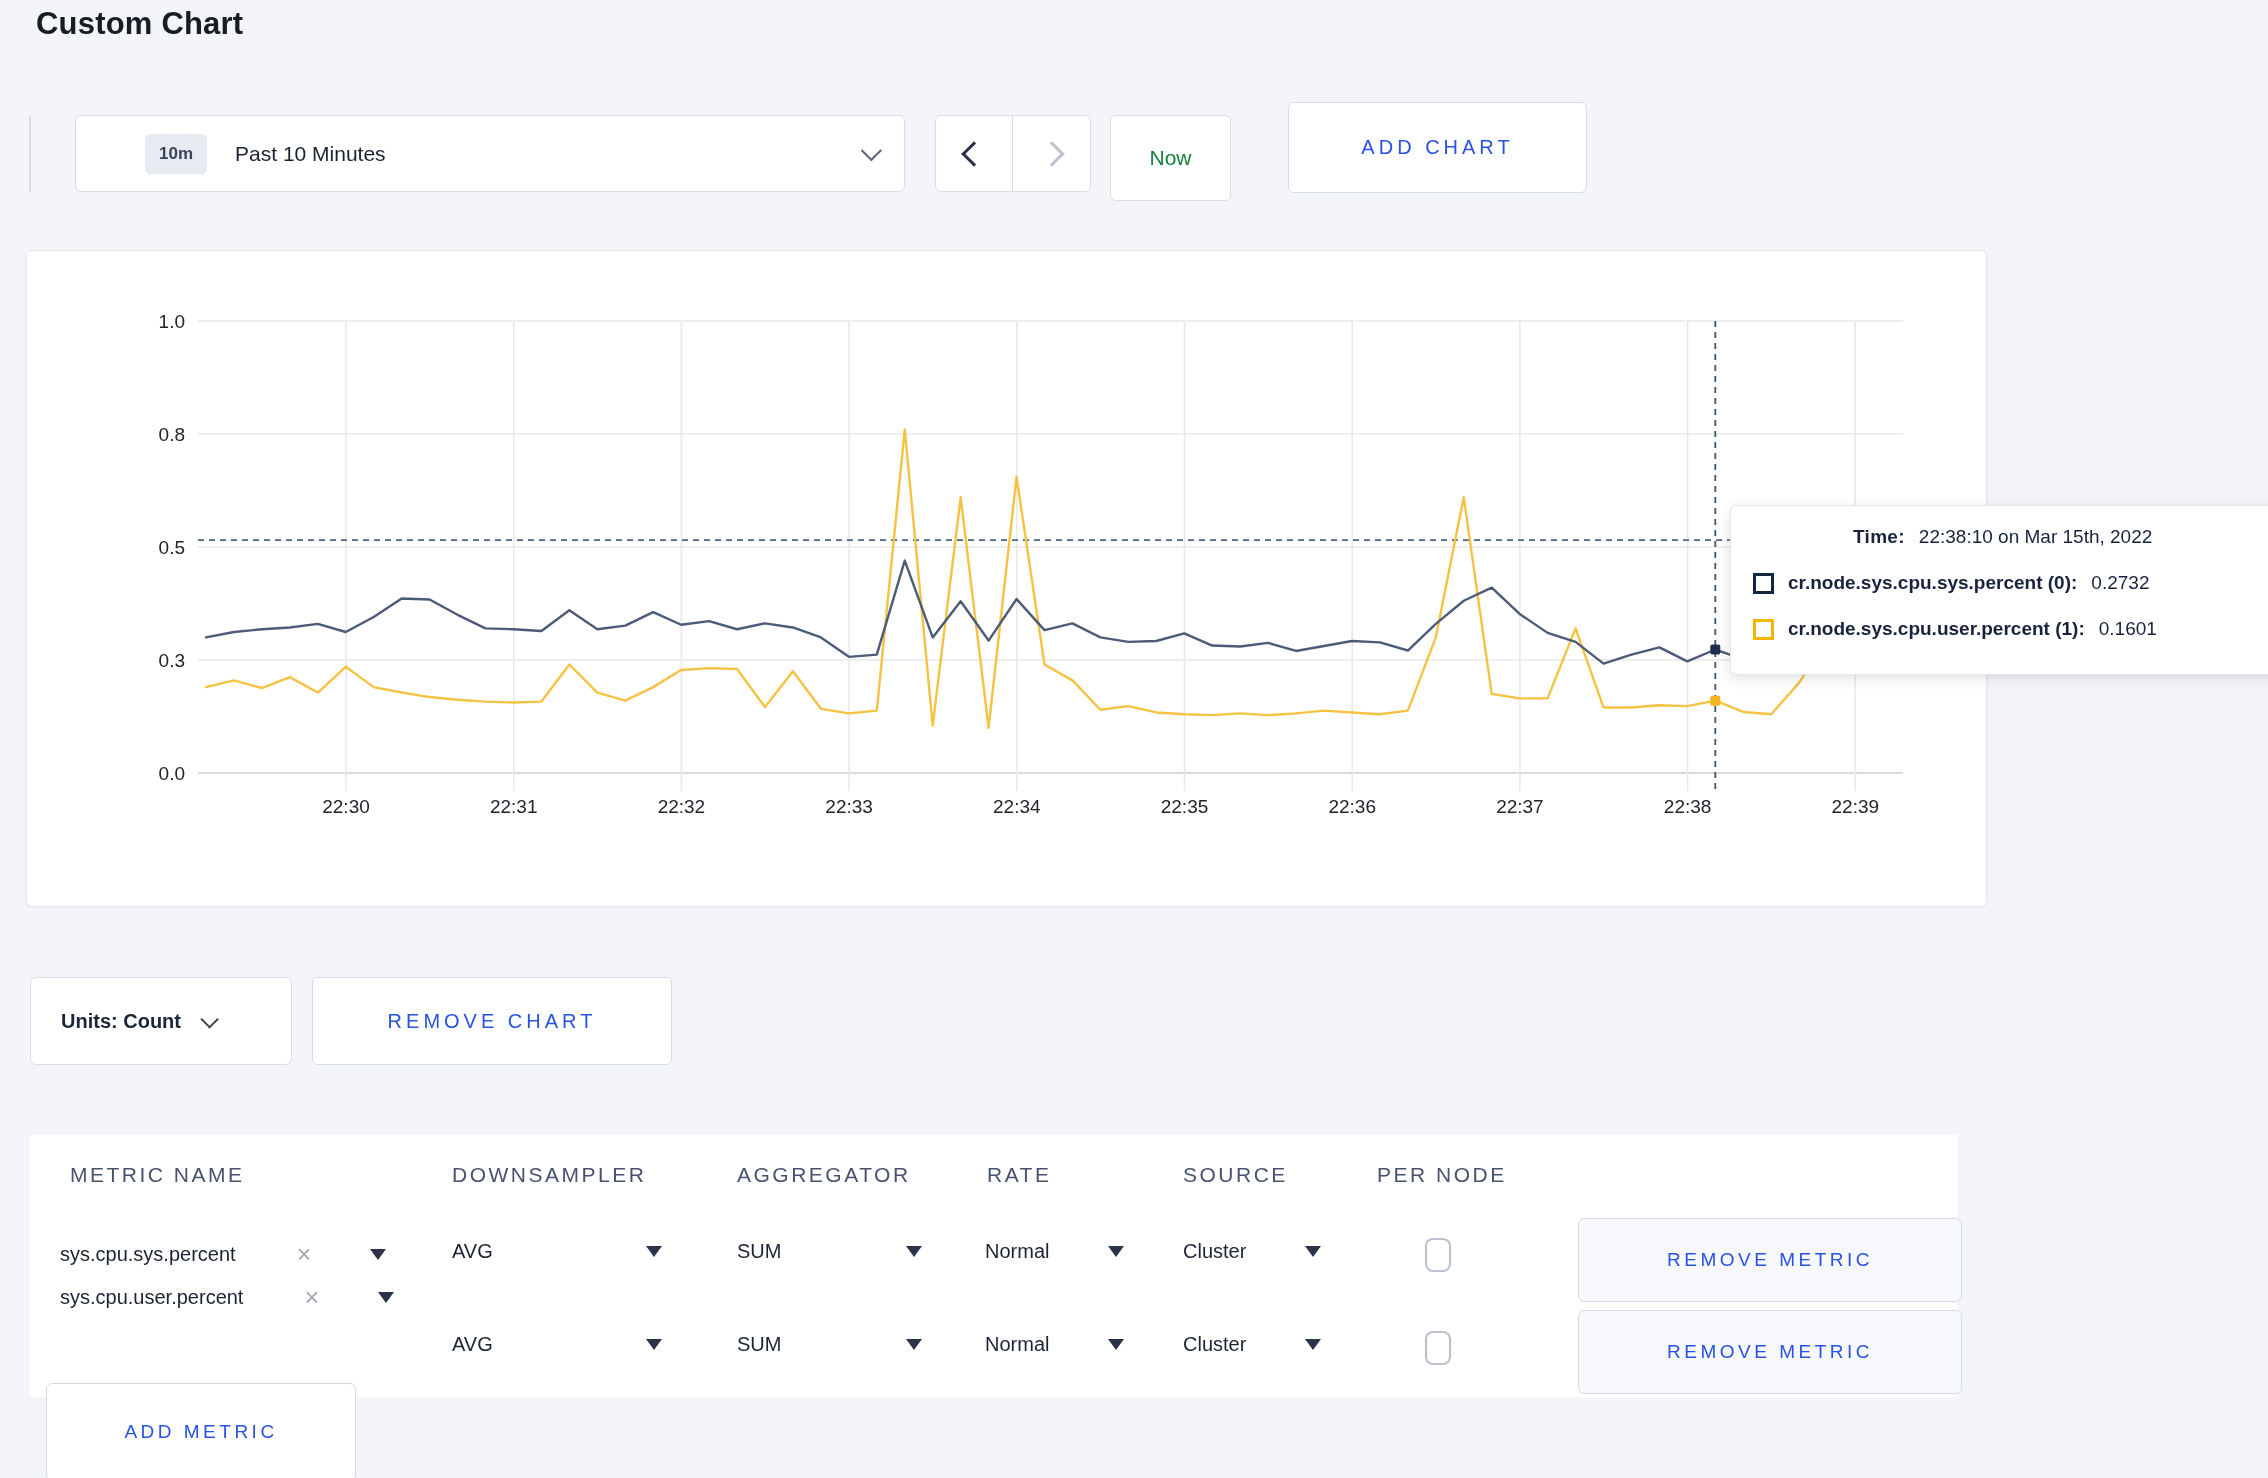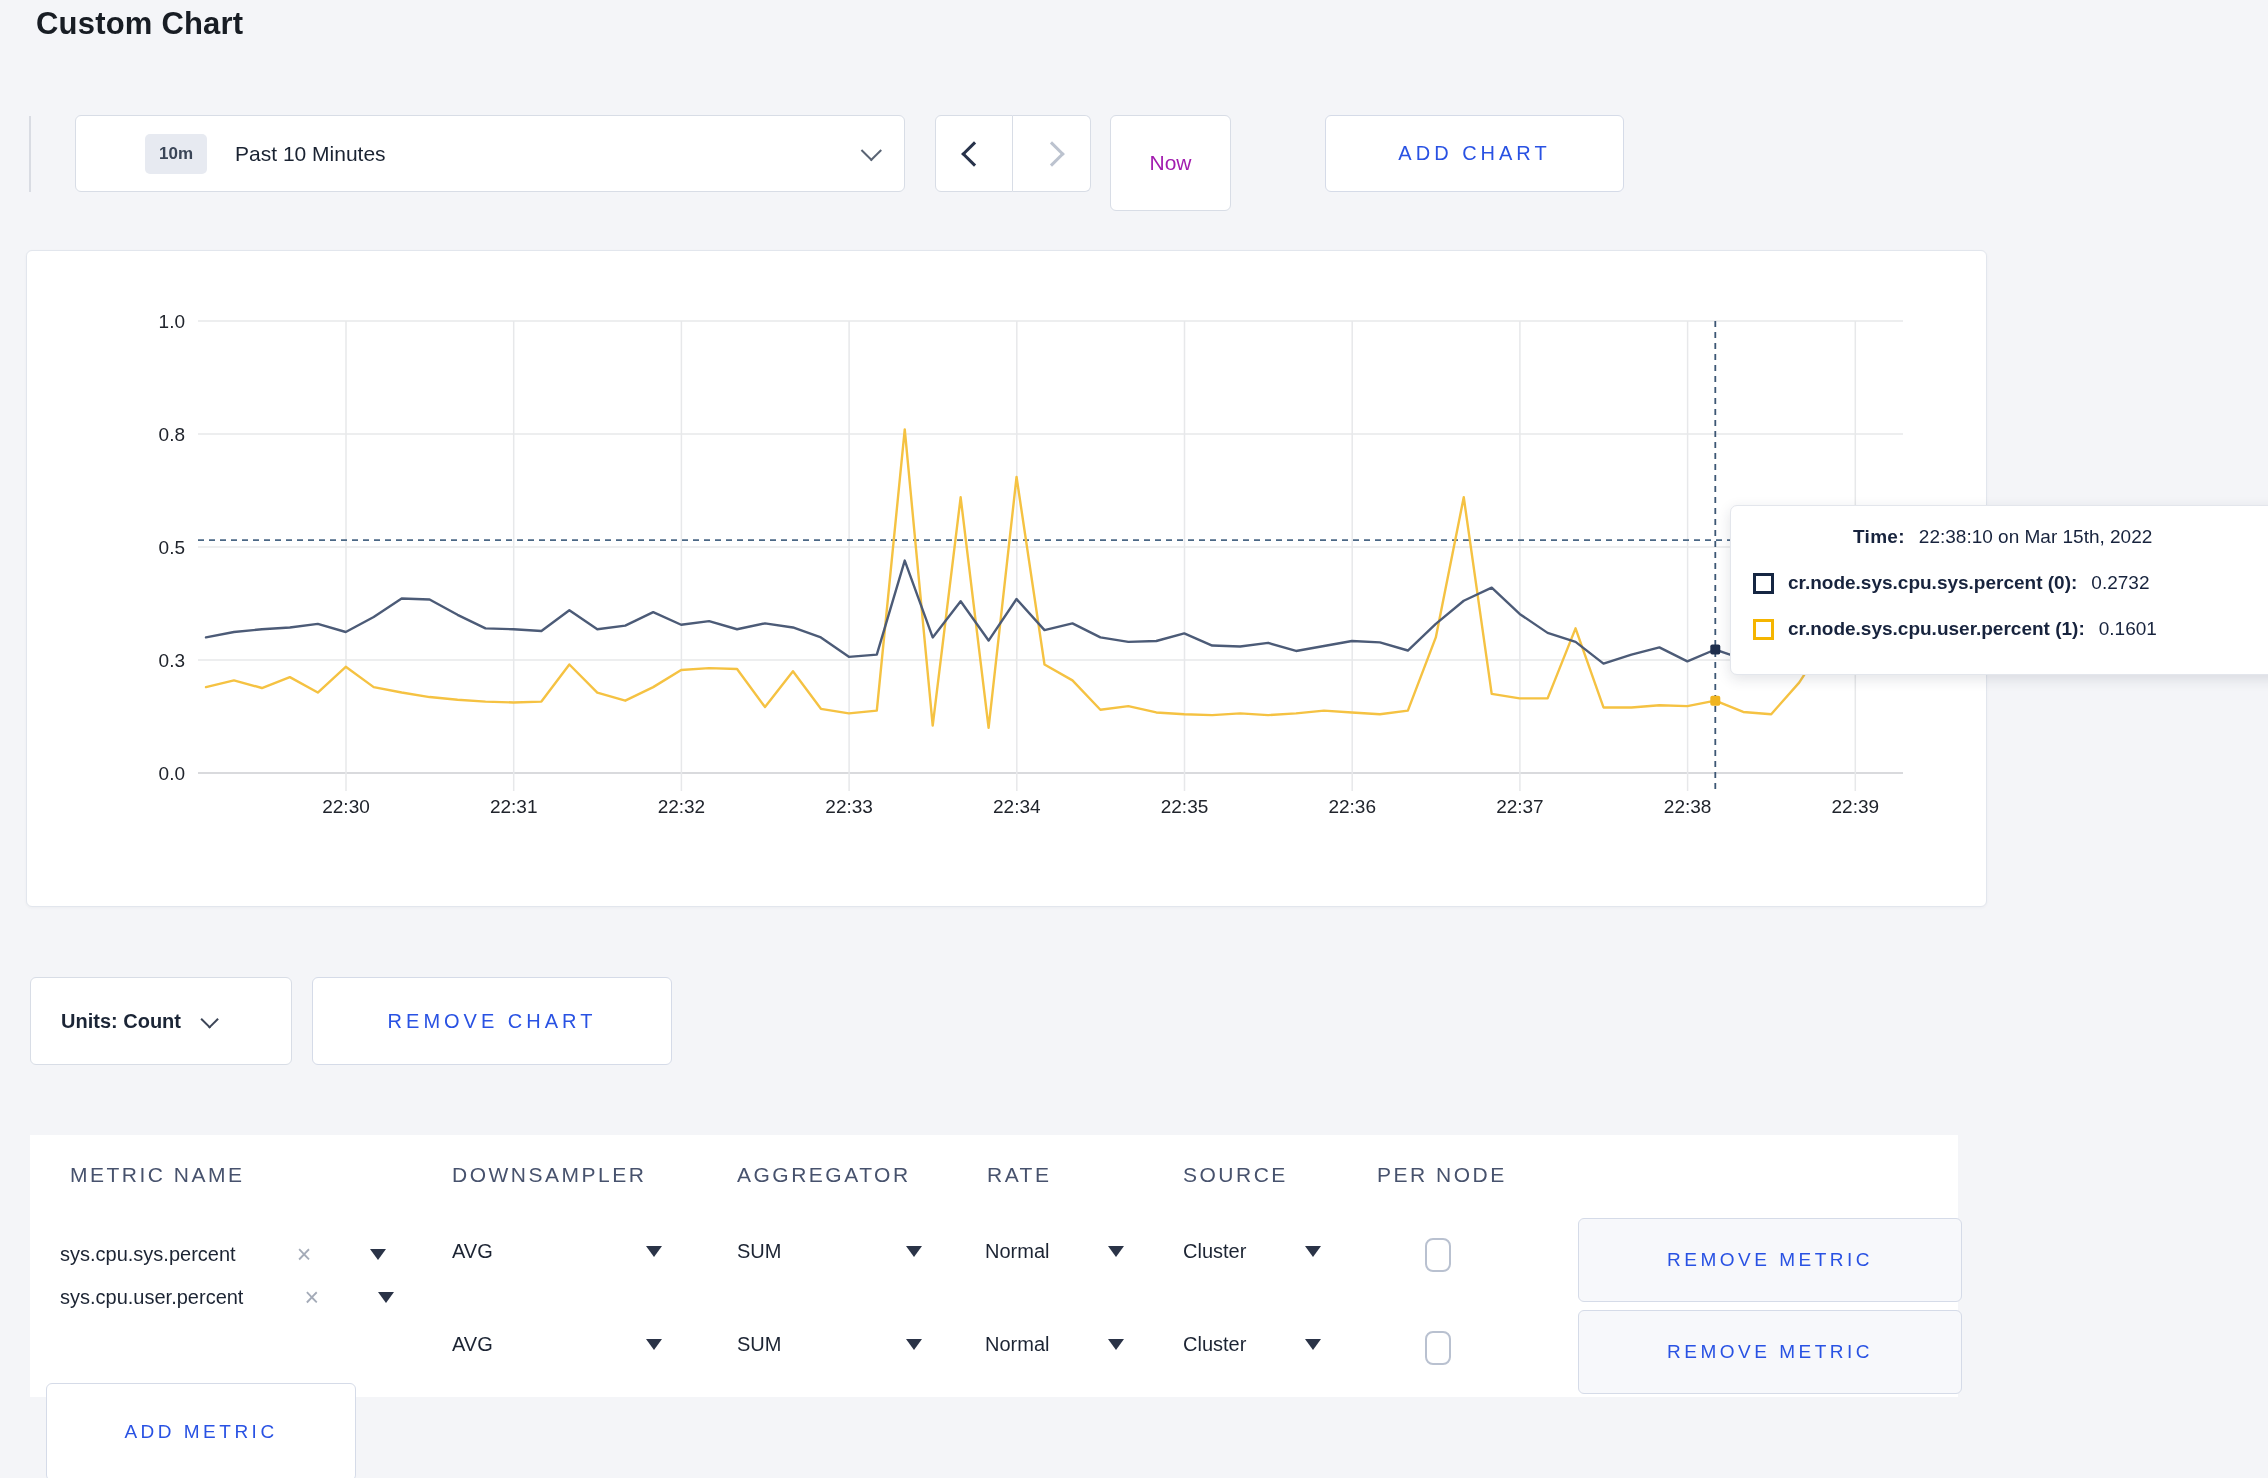--- a/index.html
+++ b/index.html
@@ -17,23 +17,23 @@
   .time-badge{margin-left:22px;background:#e7eaf1;border-radius:5px;padding:10px 14px;font-size:17px;font-weight:700;color:#3a4557;}
   .time-label{margin-left:28px;font-size:21px;color:#1a2332;}
   .chev-down{margin-left:auto;margin-right:28px;width:13px;height:13px;border-right:2px solid #5a6474;border-bottom:2px solid #5a6474;transform:rotate(45deg) translateY(-4px);}
   .nav-group{left:935px;top:115px;width:156px;height:77px;display:flex;}
   .nav-btn{width:78px;height:77px;box-sizing:border-box;border:1.5px solid #d8dde6;background:#fff;display:flex;align-items:center;justify-content:center;cursor:pointer;}
   .nav-btn.prev{border-radius:6px 0 0 6px;}
   .nav-btn.next{border-radius:0 6px 6px 0;border-left:none;}
   .chev{width:15px;height:15px;border-right:3.5px solid #27324a;border-bottom:3.5px solid #27324a;}
   .chev.left{transform:rotate(135deg);}
   .chev.right{transform:rotate(-45deg);border-color:#bcc3cf;}
-  .now-btn{left:1110px;top:115px;width:121px;height:96px;display:flex;align-items:center;justify-content:center;font-size:21px;color:#a21caf;cursor:pointer;}
+  .now-btn{left:1110px;top:115px;width:121px;height:86px;display:flex;align-items:center;justify-content:center;font-size:21px;color:#15803d;cursor:pointer;}
   .blue-btn{display:flex;align-items:center;justify-content:center;color:#2952e3;font-size:20px;letter-spacing:4px;font-weight:400;cursor:pointer;background:#fff;border:1.5px solid #d5dbe8;border-radius:6px;box-sizing:border-box;}
-  .add-chart{left:1288px;top:115px;width:299px;height:77px;margin-left:37px;}
+  .add-chart{left:1288px;top:102px;width:299px;height:91px;}
 
   
   .chart-card{left:26px;top:250px;width:1959px;height:655px;background:#ffffff;border:1.5px solid #e2e6ed;border-radius:6px;box-shadow:0 1px 3px rgba(40,50,70,0.04);}
   .chart-card svg{position:absolute;left:0;top:0;}
 
   
   .tooltip{left:1730px;top:505px;width:516px;height:168px;background:#ffffff;border:1px solid #e3e6ec;border-radius:7px;box-shadow:0 4px 14px rgba(30,40,60,0.13);z-index:5;padding-left:48px;}
   .tt-time{position:absolute;left:122px;top:20px;font-size:19px;color:#17233d;}
   .tt-time b{font-weight:700;margin-right:14px;letter-spacing:0.3px;}
   .tt-row{position:absolute;left:22px;display:flex;align-items:center;font-size:19px;color:#17233d;}

